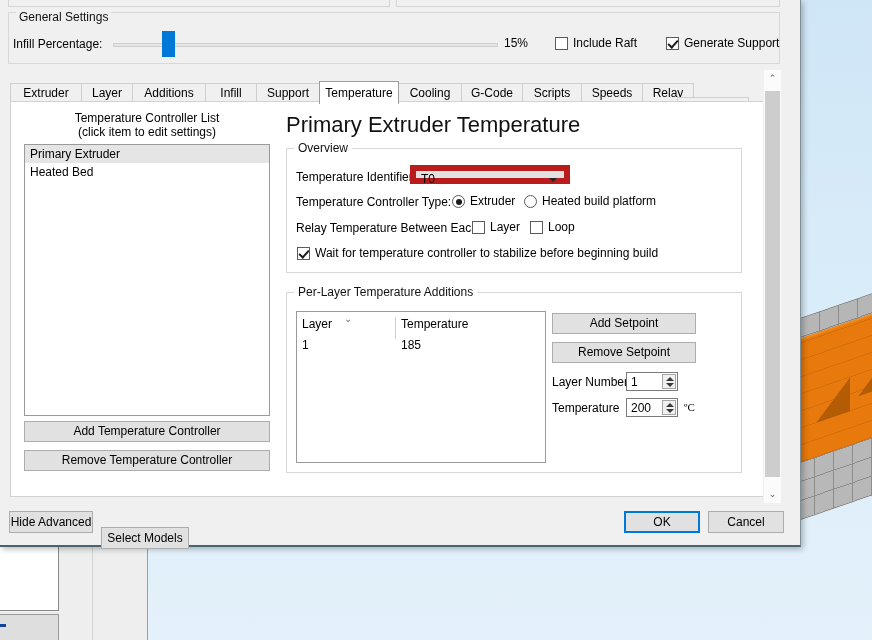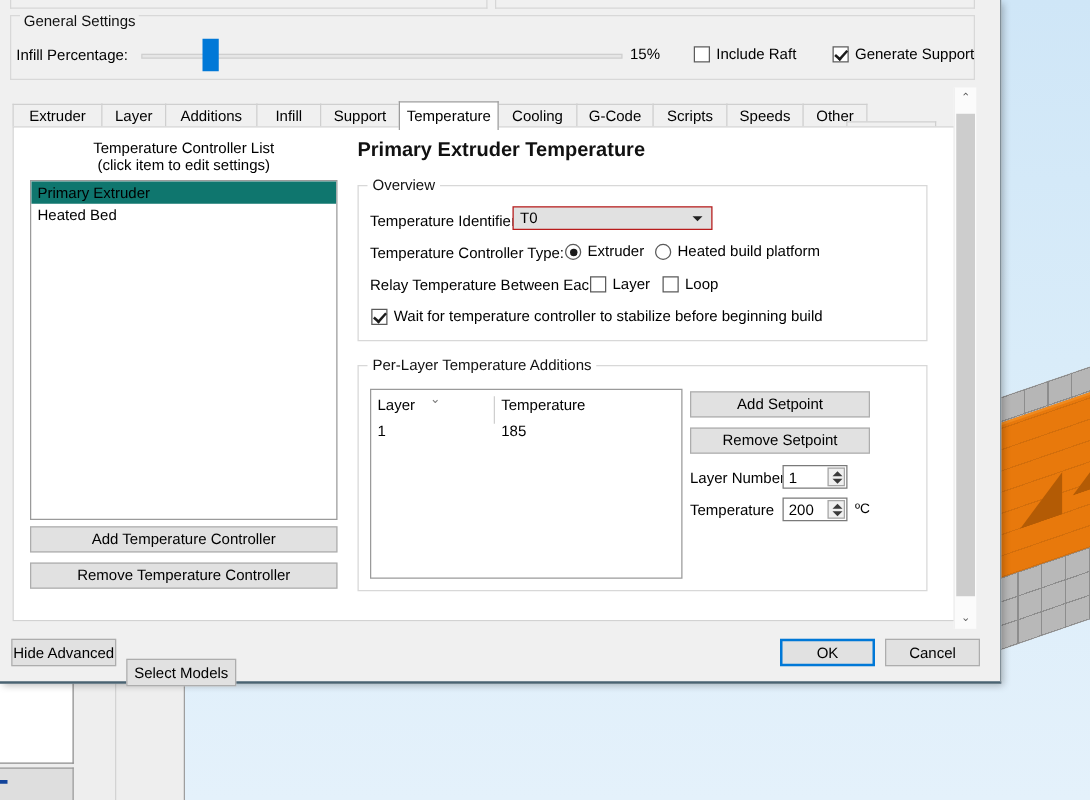--- a/index.html
+++ b/index.html
@@ -101,39 +101,39 @@
   #sb-up{top:0;}
   #sb-down{bottom:0;}
   #sb-thumb{position:absolute;left:1px;top:21px;width:15px;height:386px;background:#cdcdcd;}
 
   
   #list-title1{position:absolute;left:24px;top:111px;width:246px;text-align:center;font-size:12px;}
   #list-title2{position:absolute;left:24px;top:125px;width:246px;text-align:center;font-size:12px;}
   #ctrl-list{position:absolute;left:24px;top:144px;width:246px;height:272px;background:#fff;border:1px solid #9a9a9a;
     box-sizing:border-box;overflow:hidden;}
   .listitem{height:18px;line-height:18px;padding-left:5px;font-size:12px;cursor:default;}
-  .listitem.selected{background:#0f766e;}
+  .listitem.selected{background:#e5e5e5;}
 
   .btn{background:#e1e1e1;border:1px solid #adadad;font-size:12px;text-align:center;cursor:default;
     box-sizing:border-box;color:#000;font-family:"Liberation Sans",sans-serif;}
   #btn-add-ctrl{position:absolute;left:24px;top:421px;width:246px;height:21px;line-height:19px;}
   #btn-rem-ctrl{position:absolute;left:24px;top:450px;width:246px;height:21px;line-height:19px;}
 
   
-  #page-title{position:absolute;left:286px;top:112px;font-size:16px;color:#111;font-weight:bold;}
+  #page-title{position:absolute;left:286px;top:112px;font-size:22px;color:#111;}
 
   .group{position:absolute;border:1px solid #d8d8d8;background:#fff;box-sizing:border-box;}
   .group-legend{position:absolute;background:#fff;padding:0 4px;font-size:12px;color:#111;}
 
   #overview-group{left:286px;top:148px;width:456px;height:125px;}
   #overview-legend{left:294px;top:141px;}
 
   #lbl-tempid{position:absolute;left:296px;top:170px;font-size:12px;}
   #combo-tempid{position:absolute;left:410px;top:165px;width:160px;height:19px;background:#e1e1e1;
-    border:1px solid #b91c1c;box-sizing:border-box;font-size:12px;line-height:17px;padding-left:5px;cursor:default;}
+    border:6px solid #b91c1c;box-sizing:border-box;font-size:12px;line-height:17px;padding-left:5px;cursor:default;}
   #combo-arrow{position:absolute;right:7px;top:7px;width:0;height:0;
     border-left:4px solid transparent;border-right:4px solid transparent;border-top:4px solid #222;}
 
   #lbl-ctrltype{position:absolute;left:296px;top:195px;font-size:12px;}
   .radio{position:absolute;width:13px;height:13px;border:1px solid #5b5b5b;border-radius:50%;background:#fff;box-sizing:border-box;}
   .radio.checked::after{content:"";position:absolute;left:2.5px;top:2.5px;width:6px;height:6px;border-radius:50%;background:#1b1b1b;}
   #rb-extruder{left:452px;top:195px;}
   #lbl-extruder{left:470px;top:194px;}
   #rb-platform{left:524px;top:195px;}
   #lbl-platform{left:542px;top:194px;}
@@ -162,21 +162,21 @@
   #lbl-layernum{position:absolute;left:552px;top:375px;font-size:12px;}
   #lbl-temp{position:absolute;left:552px;top:401px;font-size:12px;}
   .spin{position:absolute;width:52px;height:19px;background:#fff;border:1px solid #7a7a7a;box-sizing:border-box;}
   .spin .val{position:absolute;left:4px;top:1px;font-size:12px;line-height:16px;}
   .spin .btns{position:absolute;right:1px;top:1px;width:14px;height:15px;border:1px solid #a5a5a5;background:#f0f0f0;box-sizing:border-box;}
   .spin .up,.spin .dn{position:absolute;left:3px;width:0;height:0;border-left:4px solid transparent;border-right:4px solid transparent;}
   .spin .up{top:2px;border-bottom:4px solid #3a3a3a;}
   .spin .dn{top:8px;border-top:4px solid #3a3a3a;}
   #spin-layer{left:626px;top:372px;}
   #spin-temp{left:626px;top:398px;}
-  #lbl-celsius{position:absolute;left:684px;top:401px;font-size:11px;}
+  #lbl-celsius{position:absolute;left:684px;top:401px;font-size:11px;font-family:Liberation Serif, serif;}
 
   
   #btn-hide-adv{position:absolute;left:9px;top:511px;width:84px;height:22px;line-height:20px;}
   #btn-select-models{position:absolute;left:101px;top:511px;width:88px;height:22px;line-height:20px;margin-top:16px;}
   #btn-ok{position:absolute;left:624px;top:511px;width:76px;height:22px;line-height:18px;border:2px solid #0078d7;}
   #btn-cancel{position:absolute;left:708px;top:511px;width:76px;height:22px;line-height:20px;}
 </style>
 </head>
 <body>
 
@@ -220,21 +220,21 @@
       <div class="tab" style="left: 0px; width: 72px;">Extruder</div>
       <div class="tab" style="left: 71px; width: 52px;">Layer</div>
       <div class="tab" style="left: 122px; width: 74px;">Additions</div>
       <div class="tab" style="left: 195px; width: 52px;">Infill</div>
       <div class="tab" style="left: 246px; width: 64px;">Support</div>
       <div class="tab active" style="left: 309px; width: 80px;">Temperature</div>
       <div class="tab" style="left: 388px; width: 64px;">Cooling</div>
       <div class="tab" style="left: 451px; width: 62px;">G-Code</div>
       <div class="tab" style="left: 512px; width: 60px;">Scripts</div>
       <div class="tab" style="left: 571px; width: 62px;">Speeds</div>
-      <div class="tab" style="left: 632px; width: 52px;">Other</div>
+      <div class="tab" style="left: 632px; width: 52px;">Relay</div>
       <div class="tab" style="left: 667px; width: 72px; margin-top: 14px;">Advanced</div>
     </div>
 
   <div id="tabpanel"></div>
 
   <div id="vscroll">
     <div class="sb-arrow" id="sb-up">⌃</div>
     <div id="sb-thumb"></div>
     <div class="sb-arrow" id="sb-down">⌄</div>
   </div>

